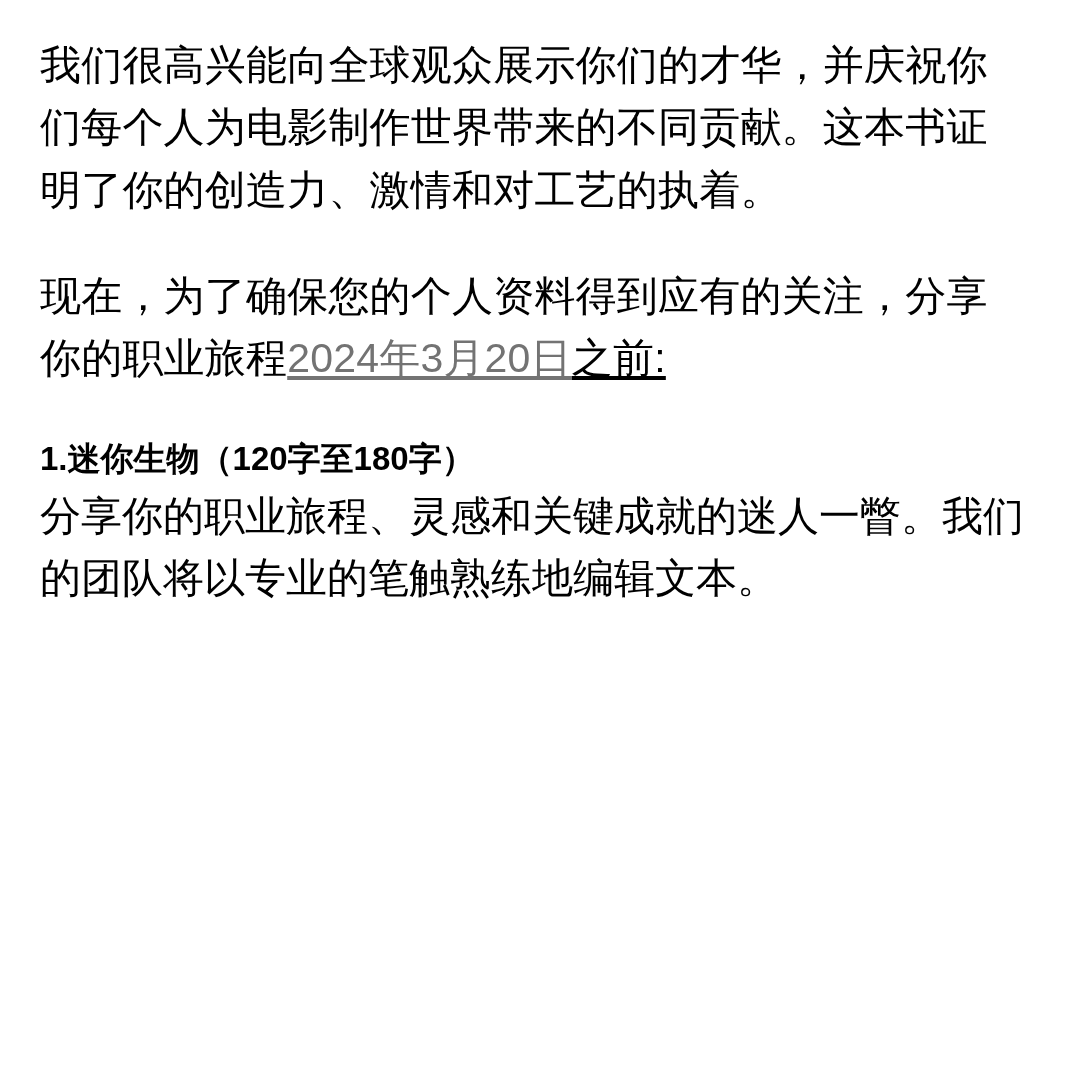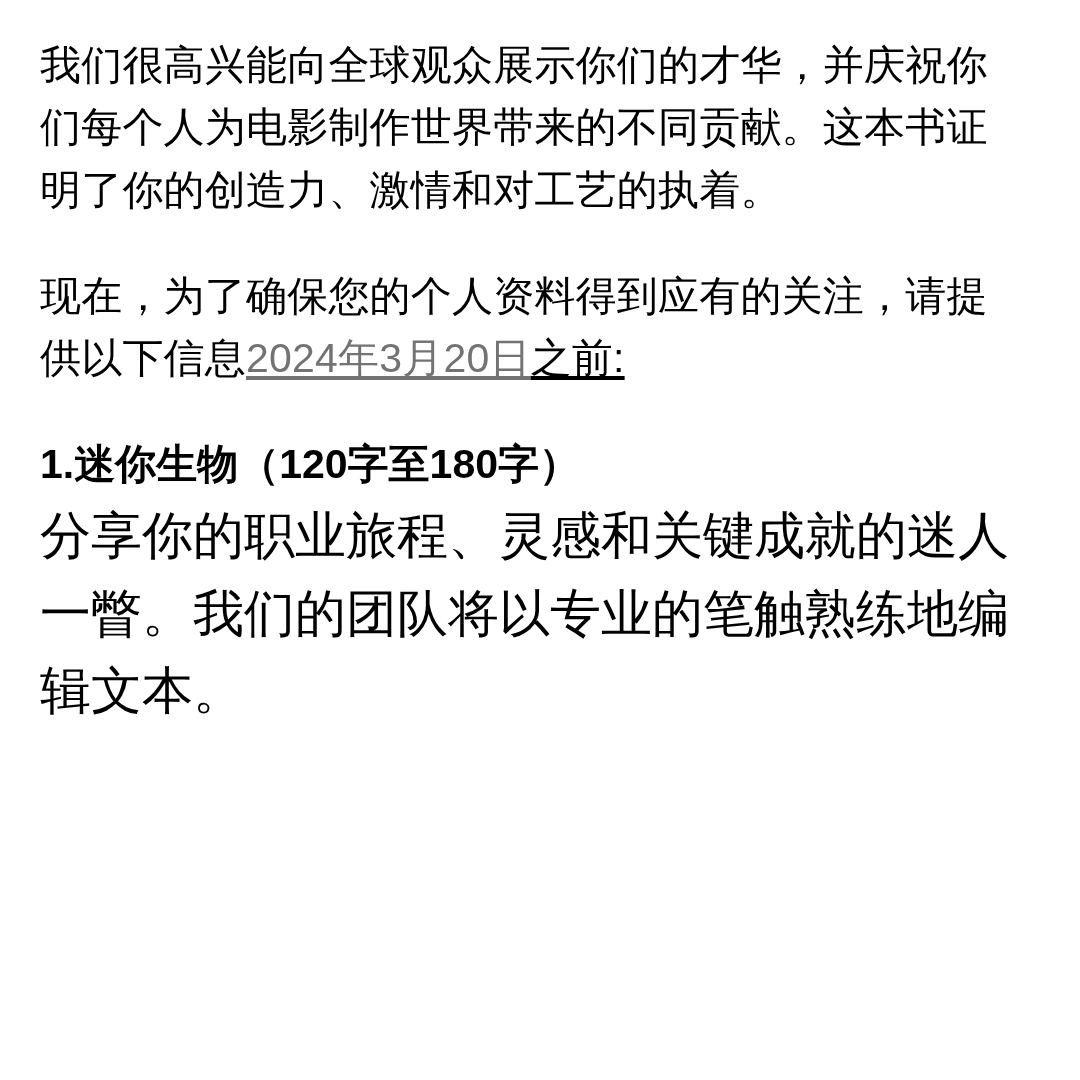--- a/index.html
+++ b/index.html
@@ -40,42 +40,42 @@
   }
   .underline {
     text-decoration: underline;
     text-underline-offset: 4px;
     margin-top: 32px;
   }
   .item-block {
     margin-top: 44px;
   }
   .item-head {
-    font-size: 41px;
+    font-size: 33px;
     line-height: 1.5;
     font-weight: 700;
     margin: 0 0 2px 0;
   }
   .item-head .count {
     font-weight: 700;
   }
   .item-body {
-    font-size: 51px;
+    font-size: 41px;
     line-height: 1.52;
     margin: 0;
   }
 </style>
 </head>
 <body>
 
 <div class="page">
 
   <p class="para">我们很高兴能向全球观众展示你们的才华，并庆祝你们每个人为电影制作世界带来的不同贡献。这本书证明了你的创造力、激情和对工艺的执着。</p>
 
-  <p class="para"><span>现在，为了确保您的个人资料得到应有的关注，请提供以下信息</span><a class="link-date" href="#">2024年3月20日</a><span class="underline">之前:</span></p>
+  <p class="para"><span>现在，为了确保您的个人资料得到应有的关注，分享你的职业旅程</span><a class="link-date" href="#">2024年3月20日</a><span class="underline">之前:</span></p>
 
   <div class="item-block">
     <p class="item-head"><span class="count">1.</span><span>迷你生物</span><span>（120字至180字）</span></p>
     <p class="item-body">分享你的职业旅程、灵感和关键成就的迷人一瞥。我们的团队将以专业的笔触熟练地编辑文本。</p>
   </div>
 
 
 </div>
 
 </body></html>

